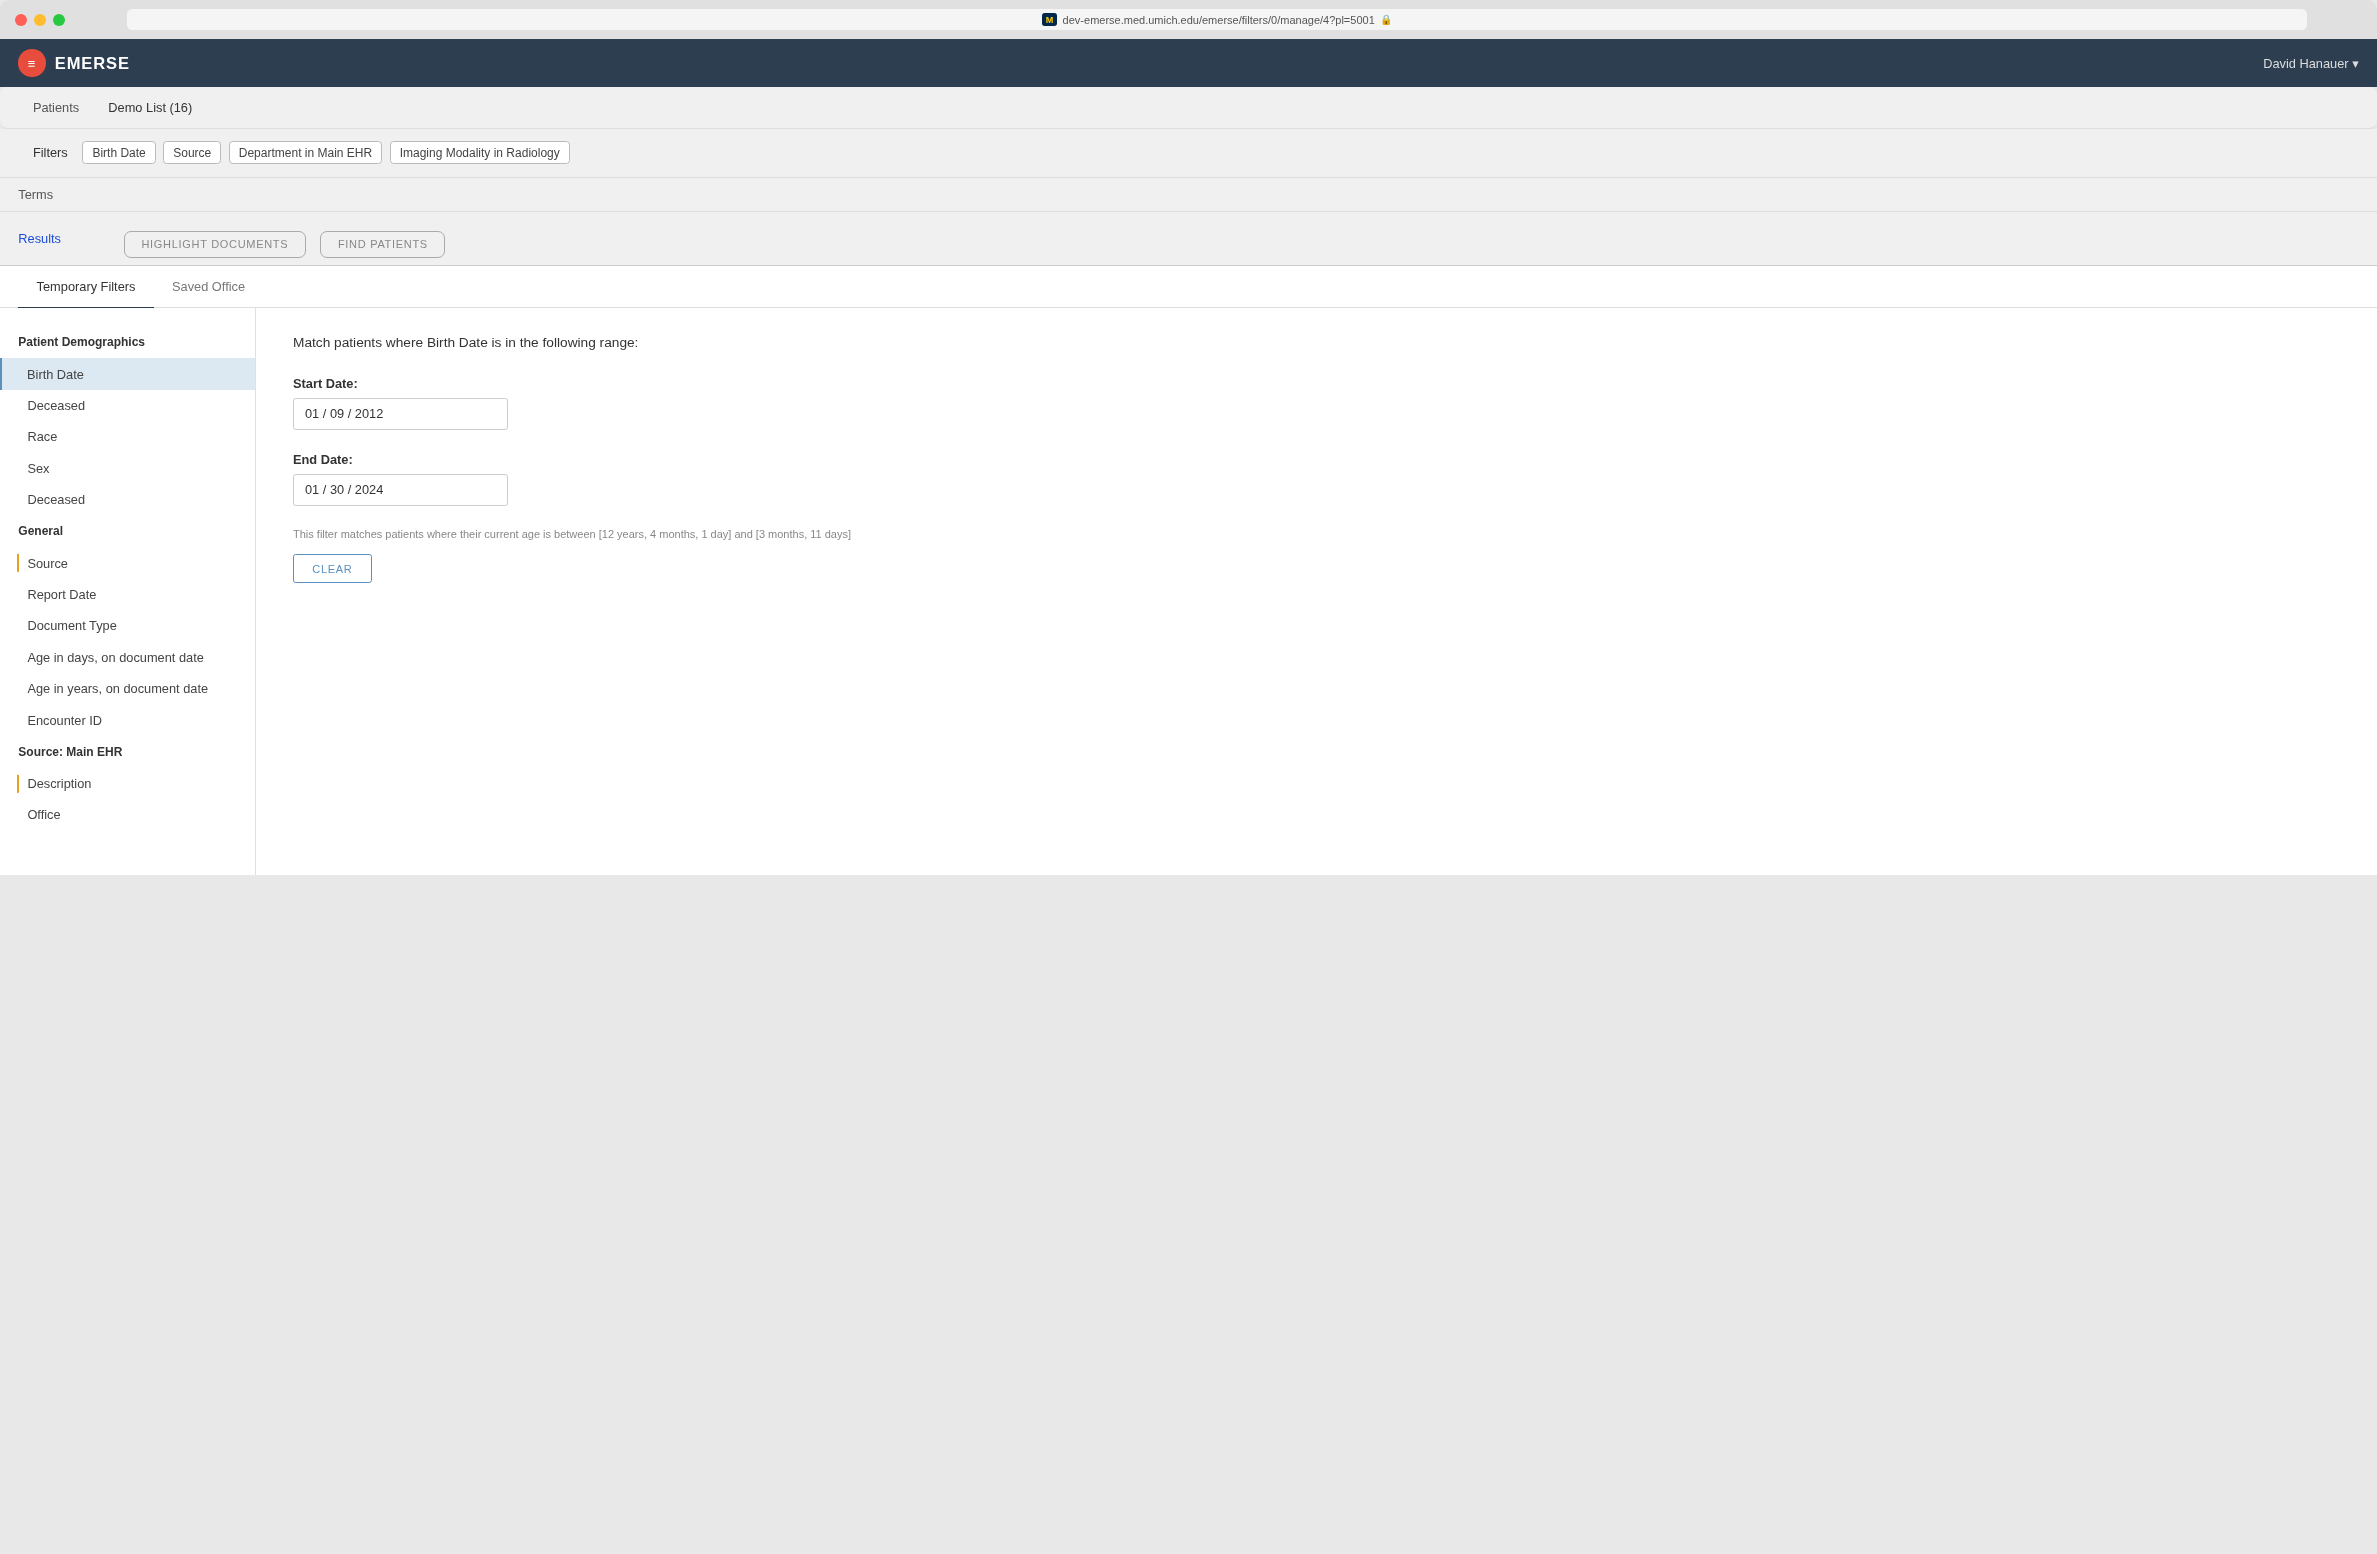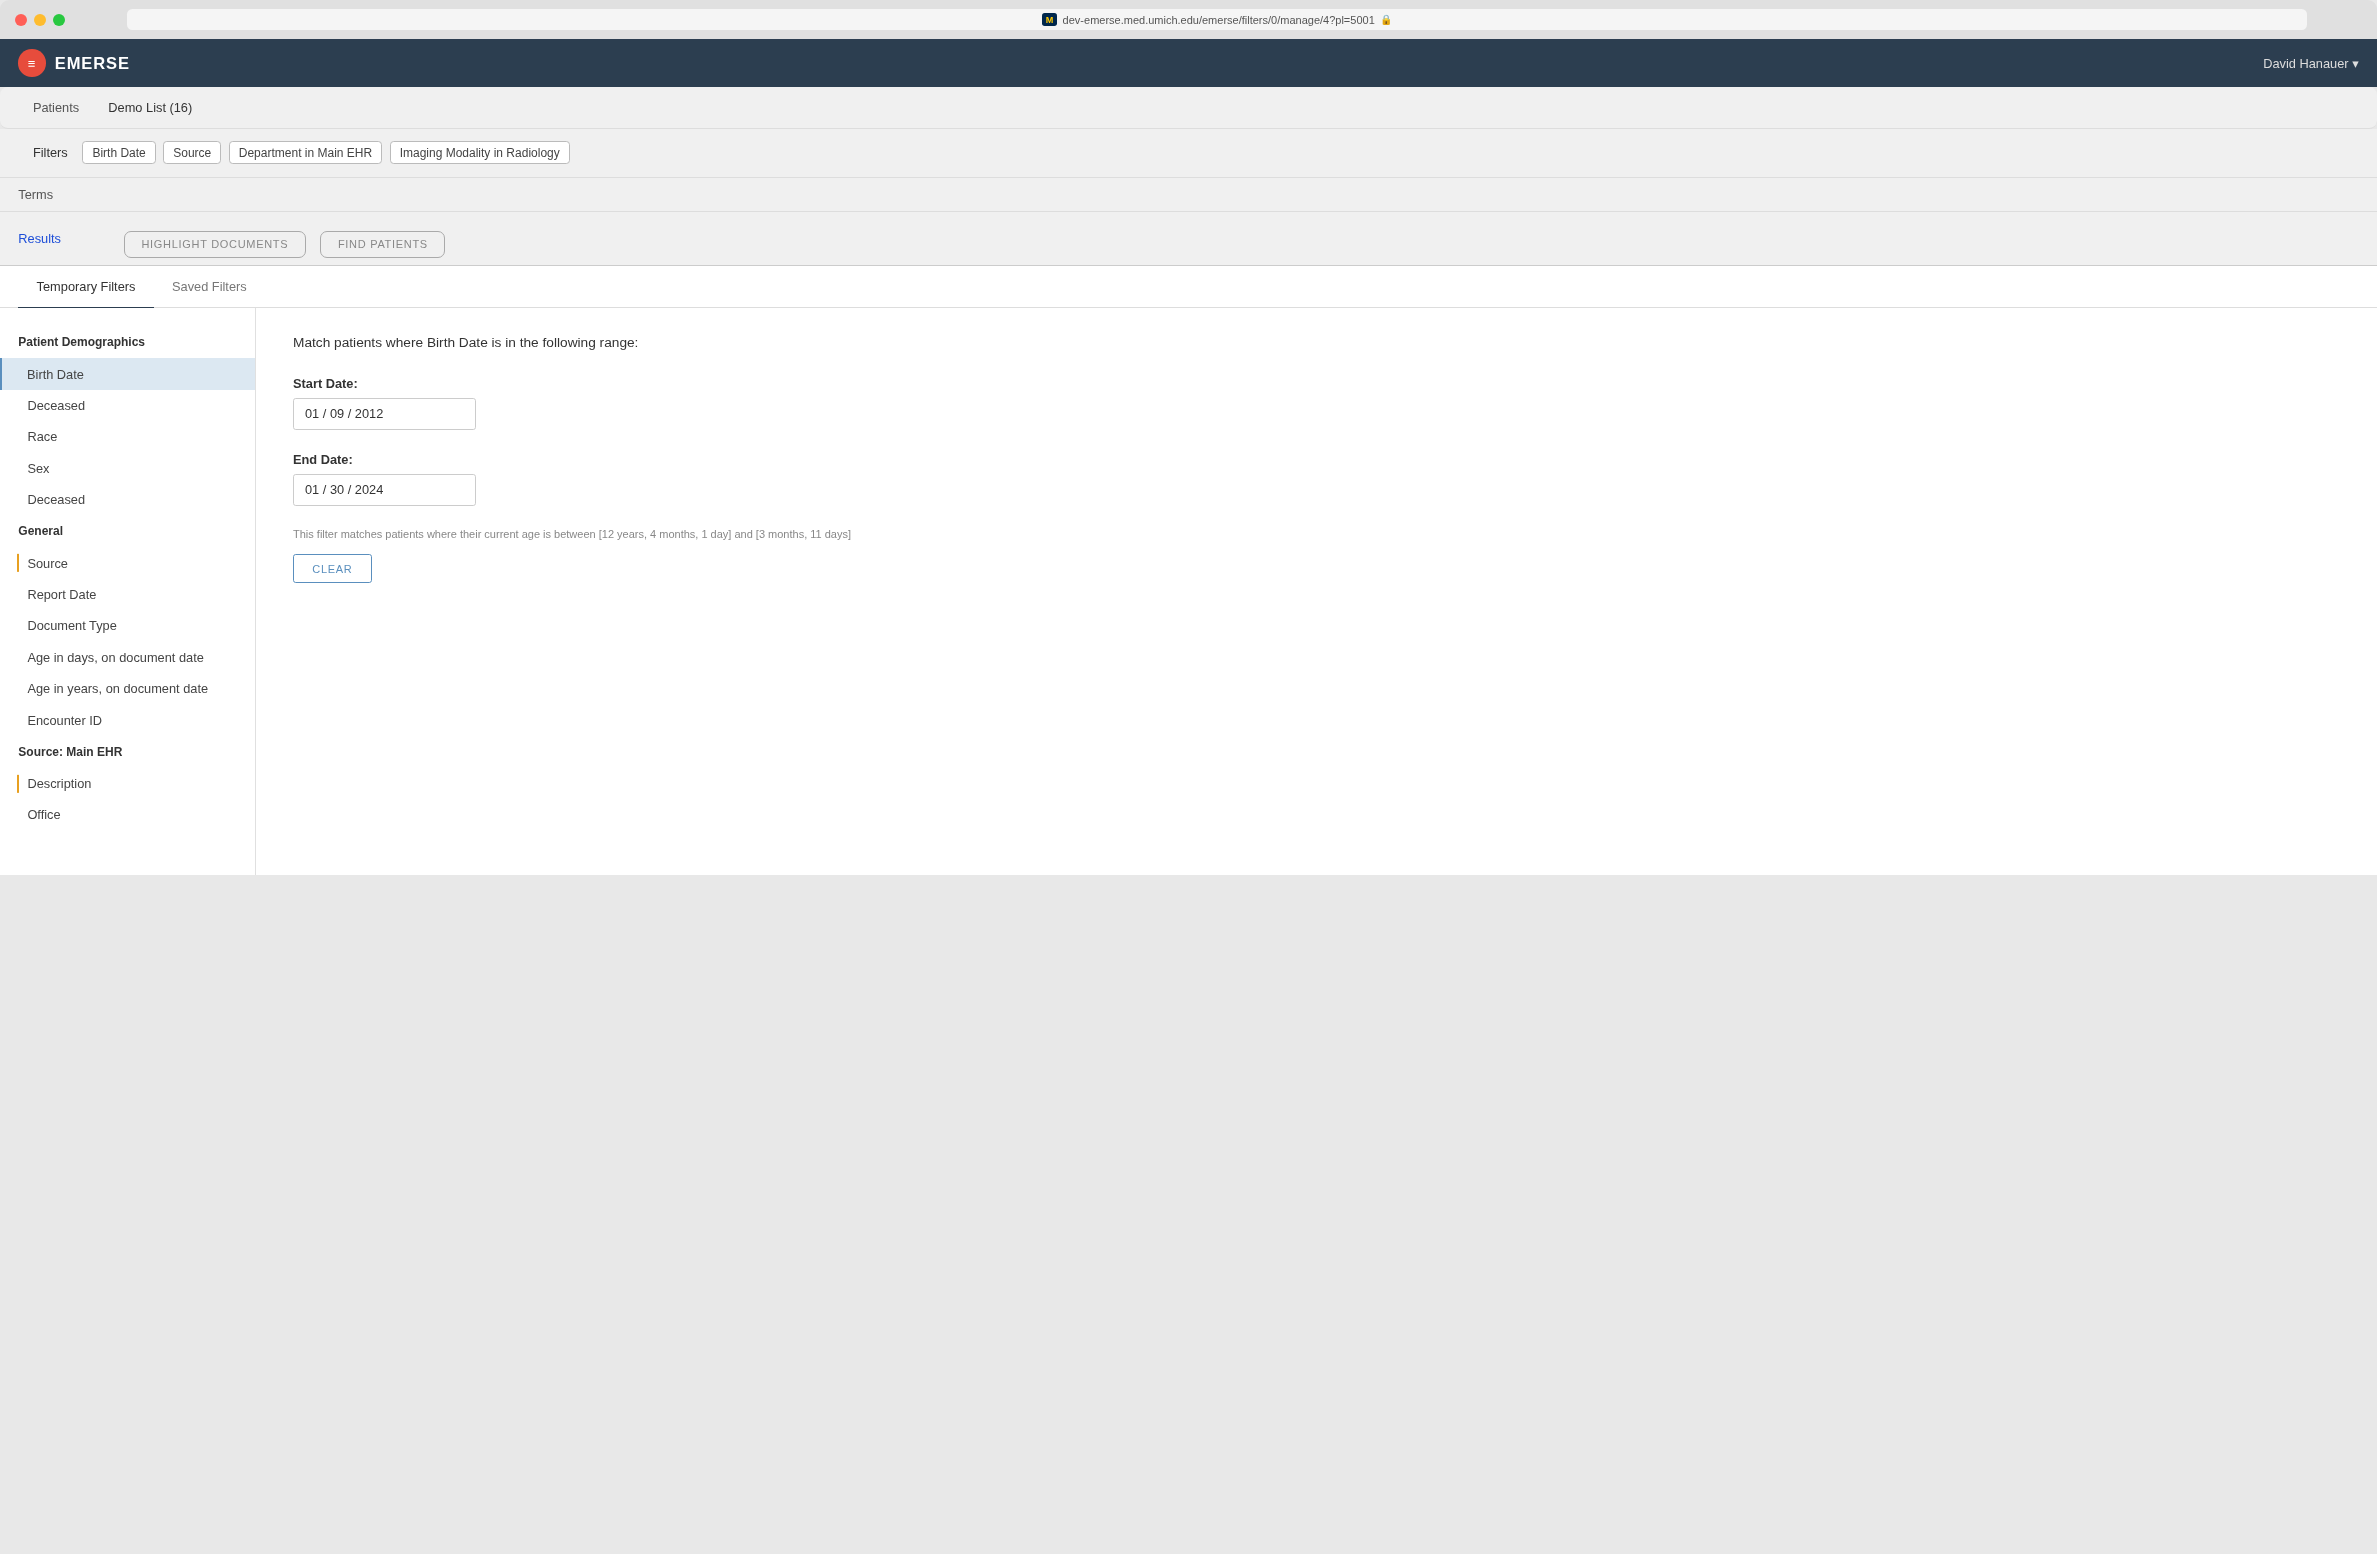--- a/index.html
+++ b/index.html
@@ -61,21 +61,21 @@
     .panel-item { font-size: 12.8px; color: #444; padding: 8.2px 18.3px 8.2px 27.4px; cursor: pointer; }
     .panel-item.active { background: #dce8f2; border-left: 2.7px solid #5a8fbe; padding-left: 25px; font-weight: 500; }
     .panel-item.has-indicator { padding-left: 27.4px; position: relative; }
     .panel-item.has-indicator::before { content: ''; position: absolute; left: 16.5px; top: 50%; transform: translateY(-50%); width: 2.7px; height: 18.3px; background: #e8a020; }
 
     
     .right-panel { flex: 1; padding: 27.4px 37px; background: white; }
     .match-description { font-size: 13.7px; color: #333; margin-bottom: 25.6px; }
     .field-group { margin-bottom: 22px; }
     .field-label { font-size: 12.8px; font-weight: 600; color: #333; margin-bottom: 7.3px; }
-    .date-display { border: 0.9px solid #ccc; border-radius: 2.7px; padding: 7.3px 11px; font-size: 12.8px; color: #333; width: 183px; background: white; }
+    .date-display { border: 0.9px solid #ccc; border-radius: 2.7px; padding: 7.3px 11px; font-size: 12.8px; color: #333; width: 215px; background: white; }
     .age-note { font-size: 11px; color: #888; margin-top: 14.6px; margin-bottom: 14.6px; }
     .btn-clear { border: 0.9px solid #5a8fbe; background: white; color: #5a8fbe; padding: 7.3px 18.3px; font-size: 11px; letter-spacing: 0.7px; text-transform: uppercase; cursor: pointer; border-radius: 2.7px; }
   </style>
 </head>
 <body>
 
 <div class="window-chrome">
   <div class="traffic-light tl-red"></div>
   <div class="traffic-light tl-yellow"></div>
   <div class="traffic-light tl-green"></div>
@@ -117,21 +117,21 @@
 </div>
 
 <div class="results-row">
   <div class="results-label">Results</div>
   <button class="btn-outline">HIGHLIGHT DOCUMENTS</button>
   <button class="btn-outline">FIND PATIENTS</button>
 </div>
 
 <div class="tabs-row">
   <div class="tab active">Temporary Filters</div>
-  <div class="tab">Saved Filters</div>
+  <div class="tab">Saved Office</div>
 </div>
 
 <div class="content-area">
 
 
   <div class="middle-panel">
 
     <div class="panel-section-title">Patient Demographics</div>
     <div class="panel-item active">Birth Date</div>
     <div class="panel-item">Deceased</div>

